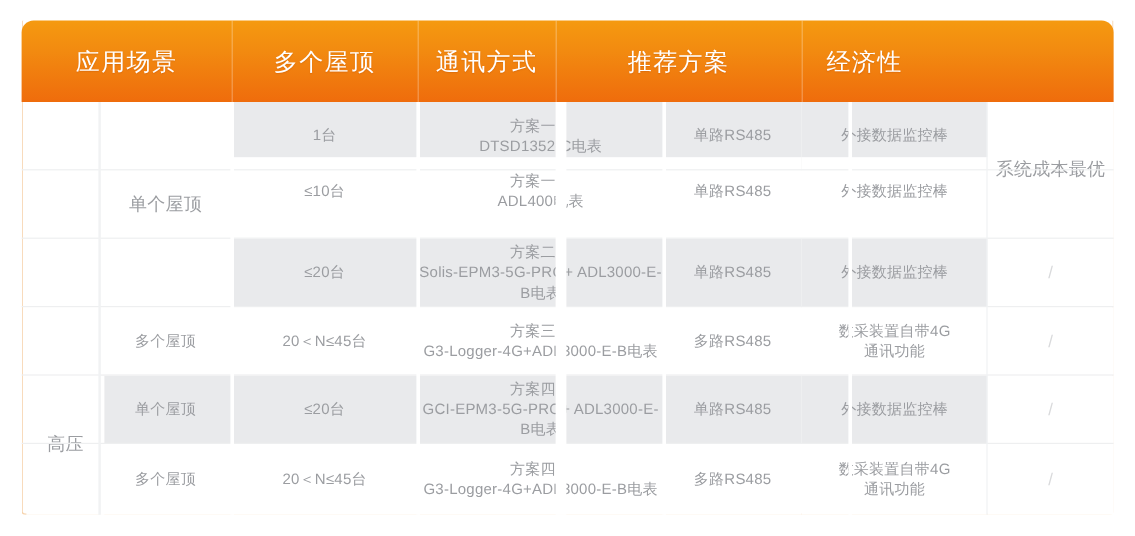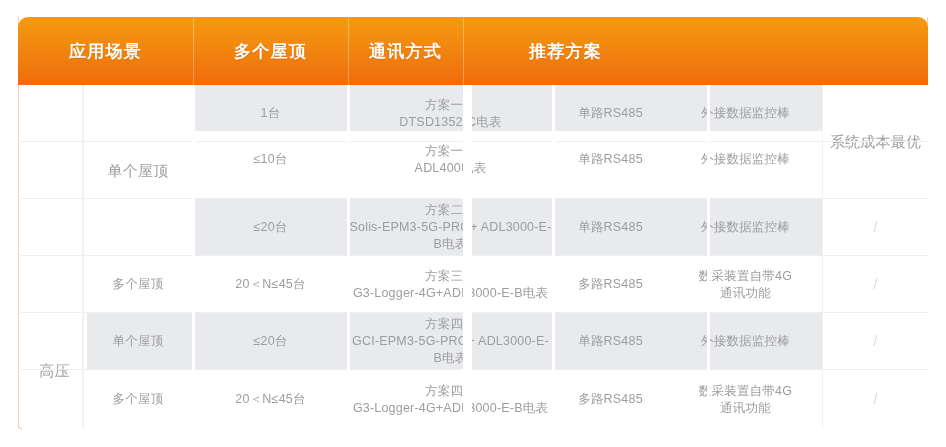--- a/index.html
+++ b/index.html
@@ -31,22 +31,22 @@
     display:flex;
     border-radius:10px 10px 0 0;
     overflow:hidden;
     background:linear-gradient(180deg,#f59a10 0%,#f28a10 38%,#ef6c0c 100%);
     z-index:4;
   }
   .th{
     position:relative;
     display:flex;align-items:center;justify-content:center;
     color:#ffffff;
-    font-size:17px;
-    font-weight:700;
+    font-size:20px;
+    font-weight:400;
     letter-spacing:1.2px;
     box-sizing:border-box;
     text-shadow:0 1px 1px rgba(160,60,0,.25);
   }
   .th + .th:before{
     content:"";
     position:absolute;left:0;top:0;bottom:0;width:1px;
     background:rgba(255,255,255,.30);
   }
 
@@ -119,20 +119,21 @@
 
 <div id="stage">
 
   <div class="tbl-wrap"></div>
 
   <div class="thead">
     <div class="th" style="width:175px">应用场景</div>
     <div class="th" style="width:155px">多个屋顶</div>
     <div class="th" style="width:115px">通讯方式</div>
     <div class="th" style="width:205px">推荐方案</div>
+    <div class="th" style="width:105px">经济性</div>
   </div>
 
   <div class="tbody">
 
     <div class="row r0">
       <div class="cell empty" style="width:65px"></div>
       <div class="cell white" style="width:110px"></div>
       <div class="cell gray" style="width:155px">1台</div>
       <div class="cell gray" style="width:205px">
         <span class="two-line">

